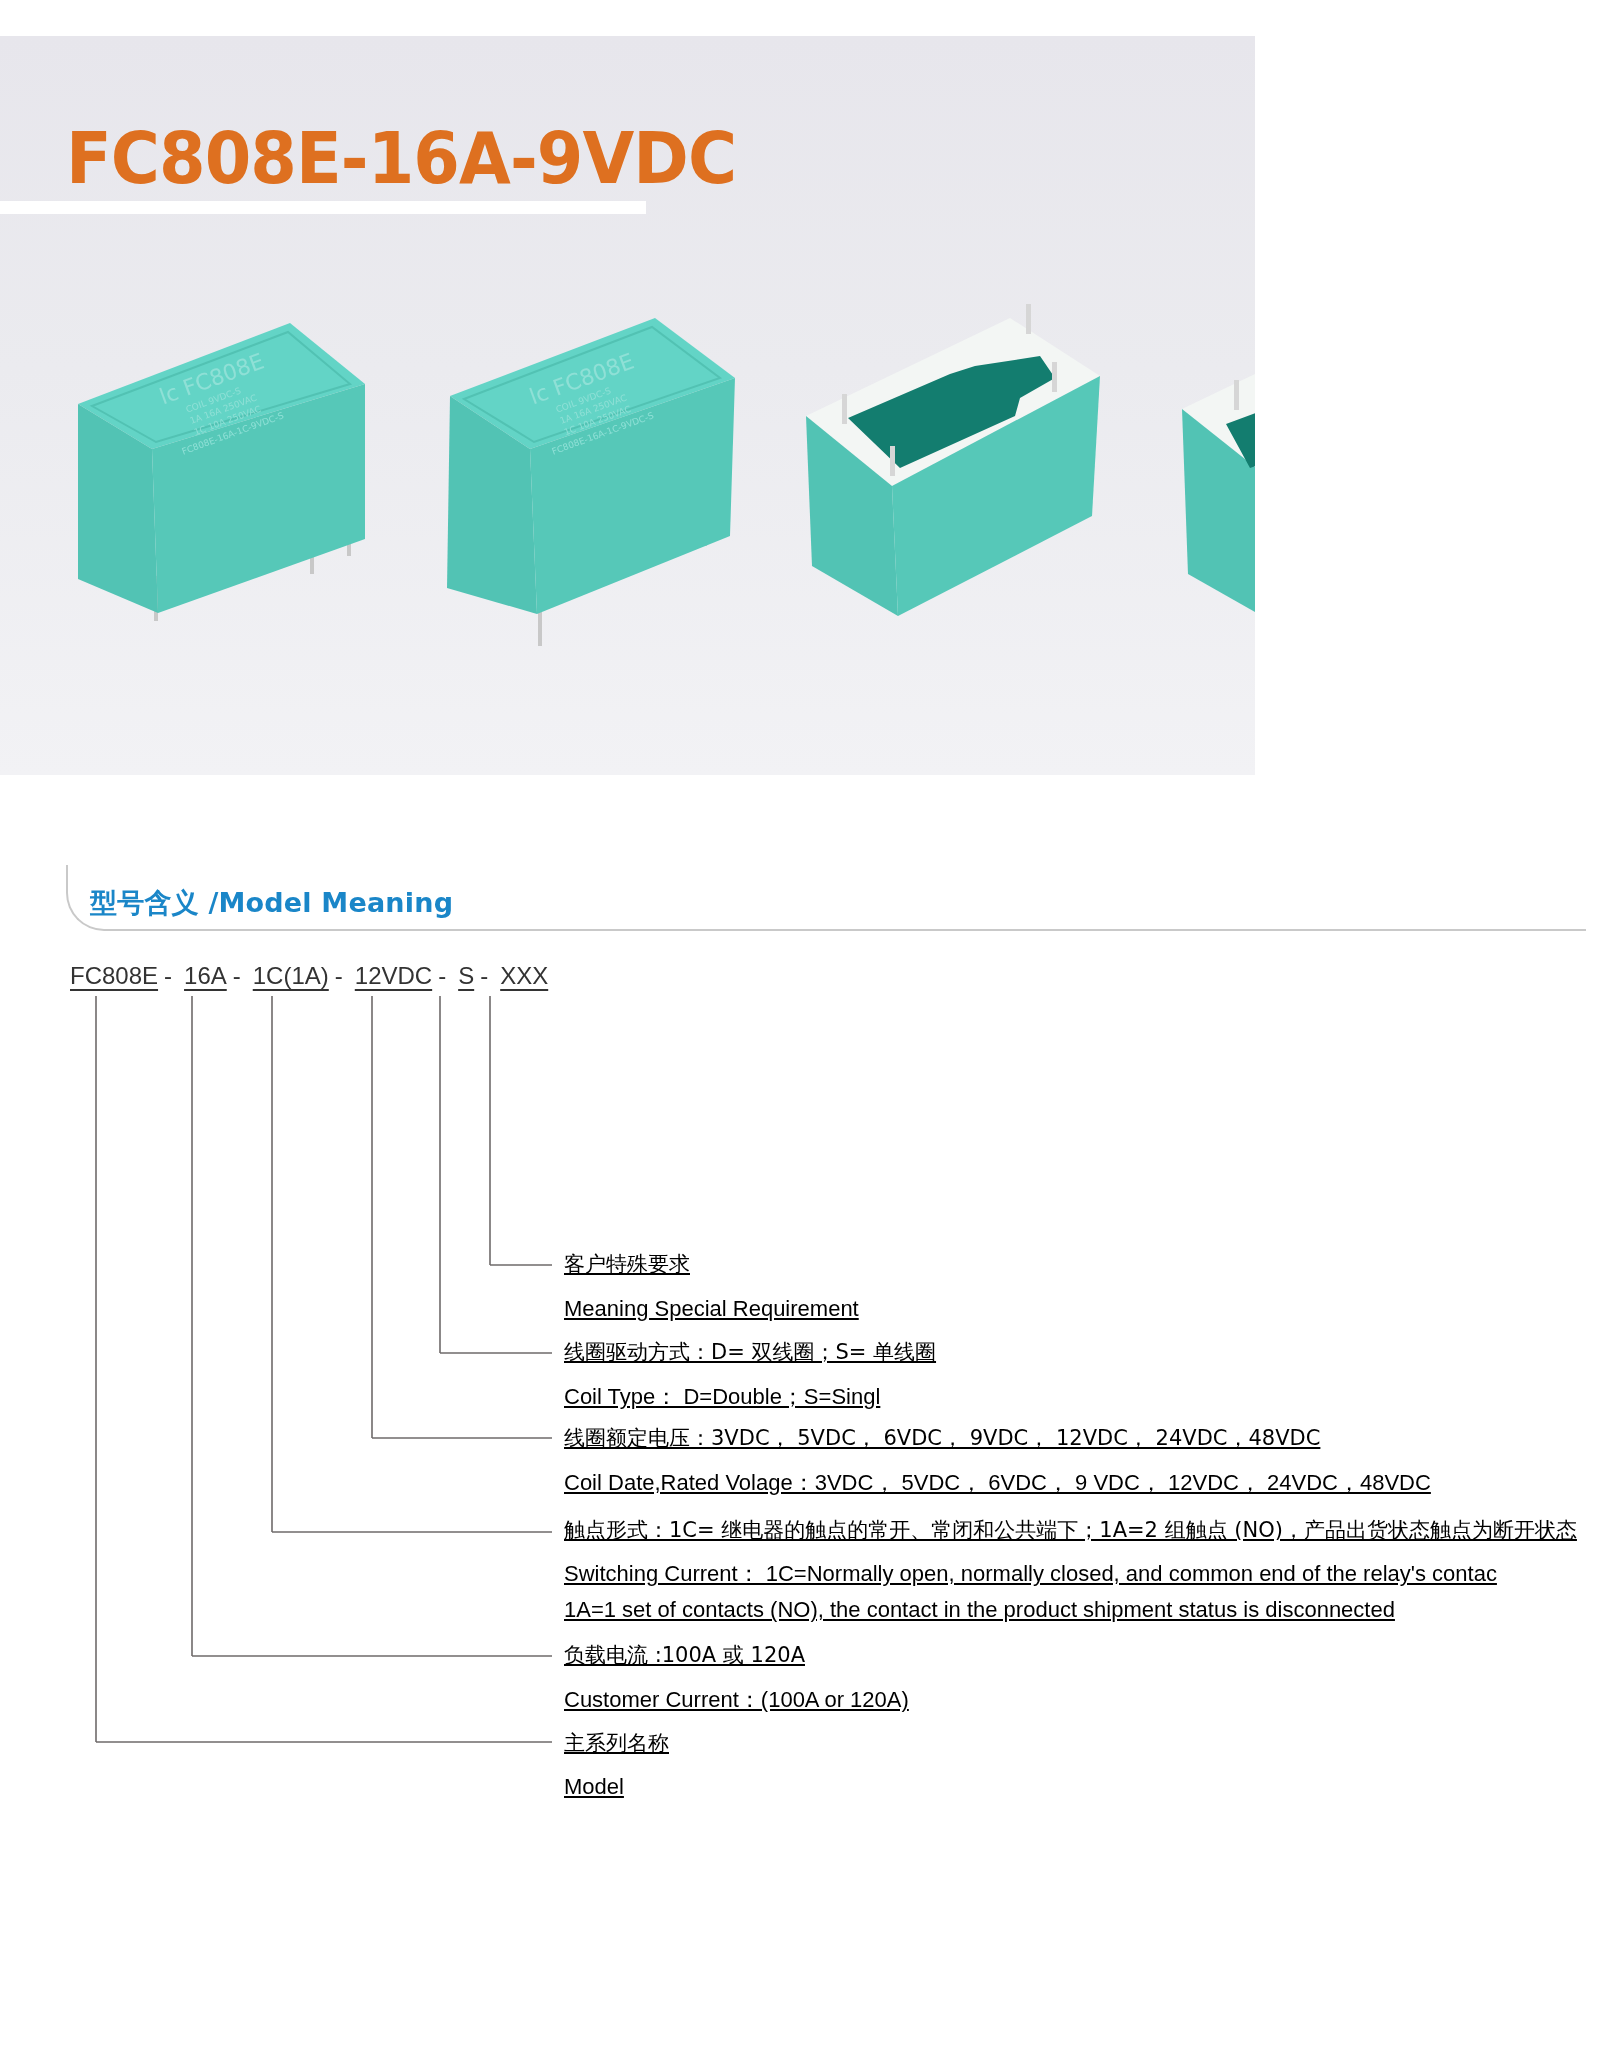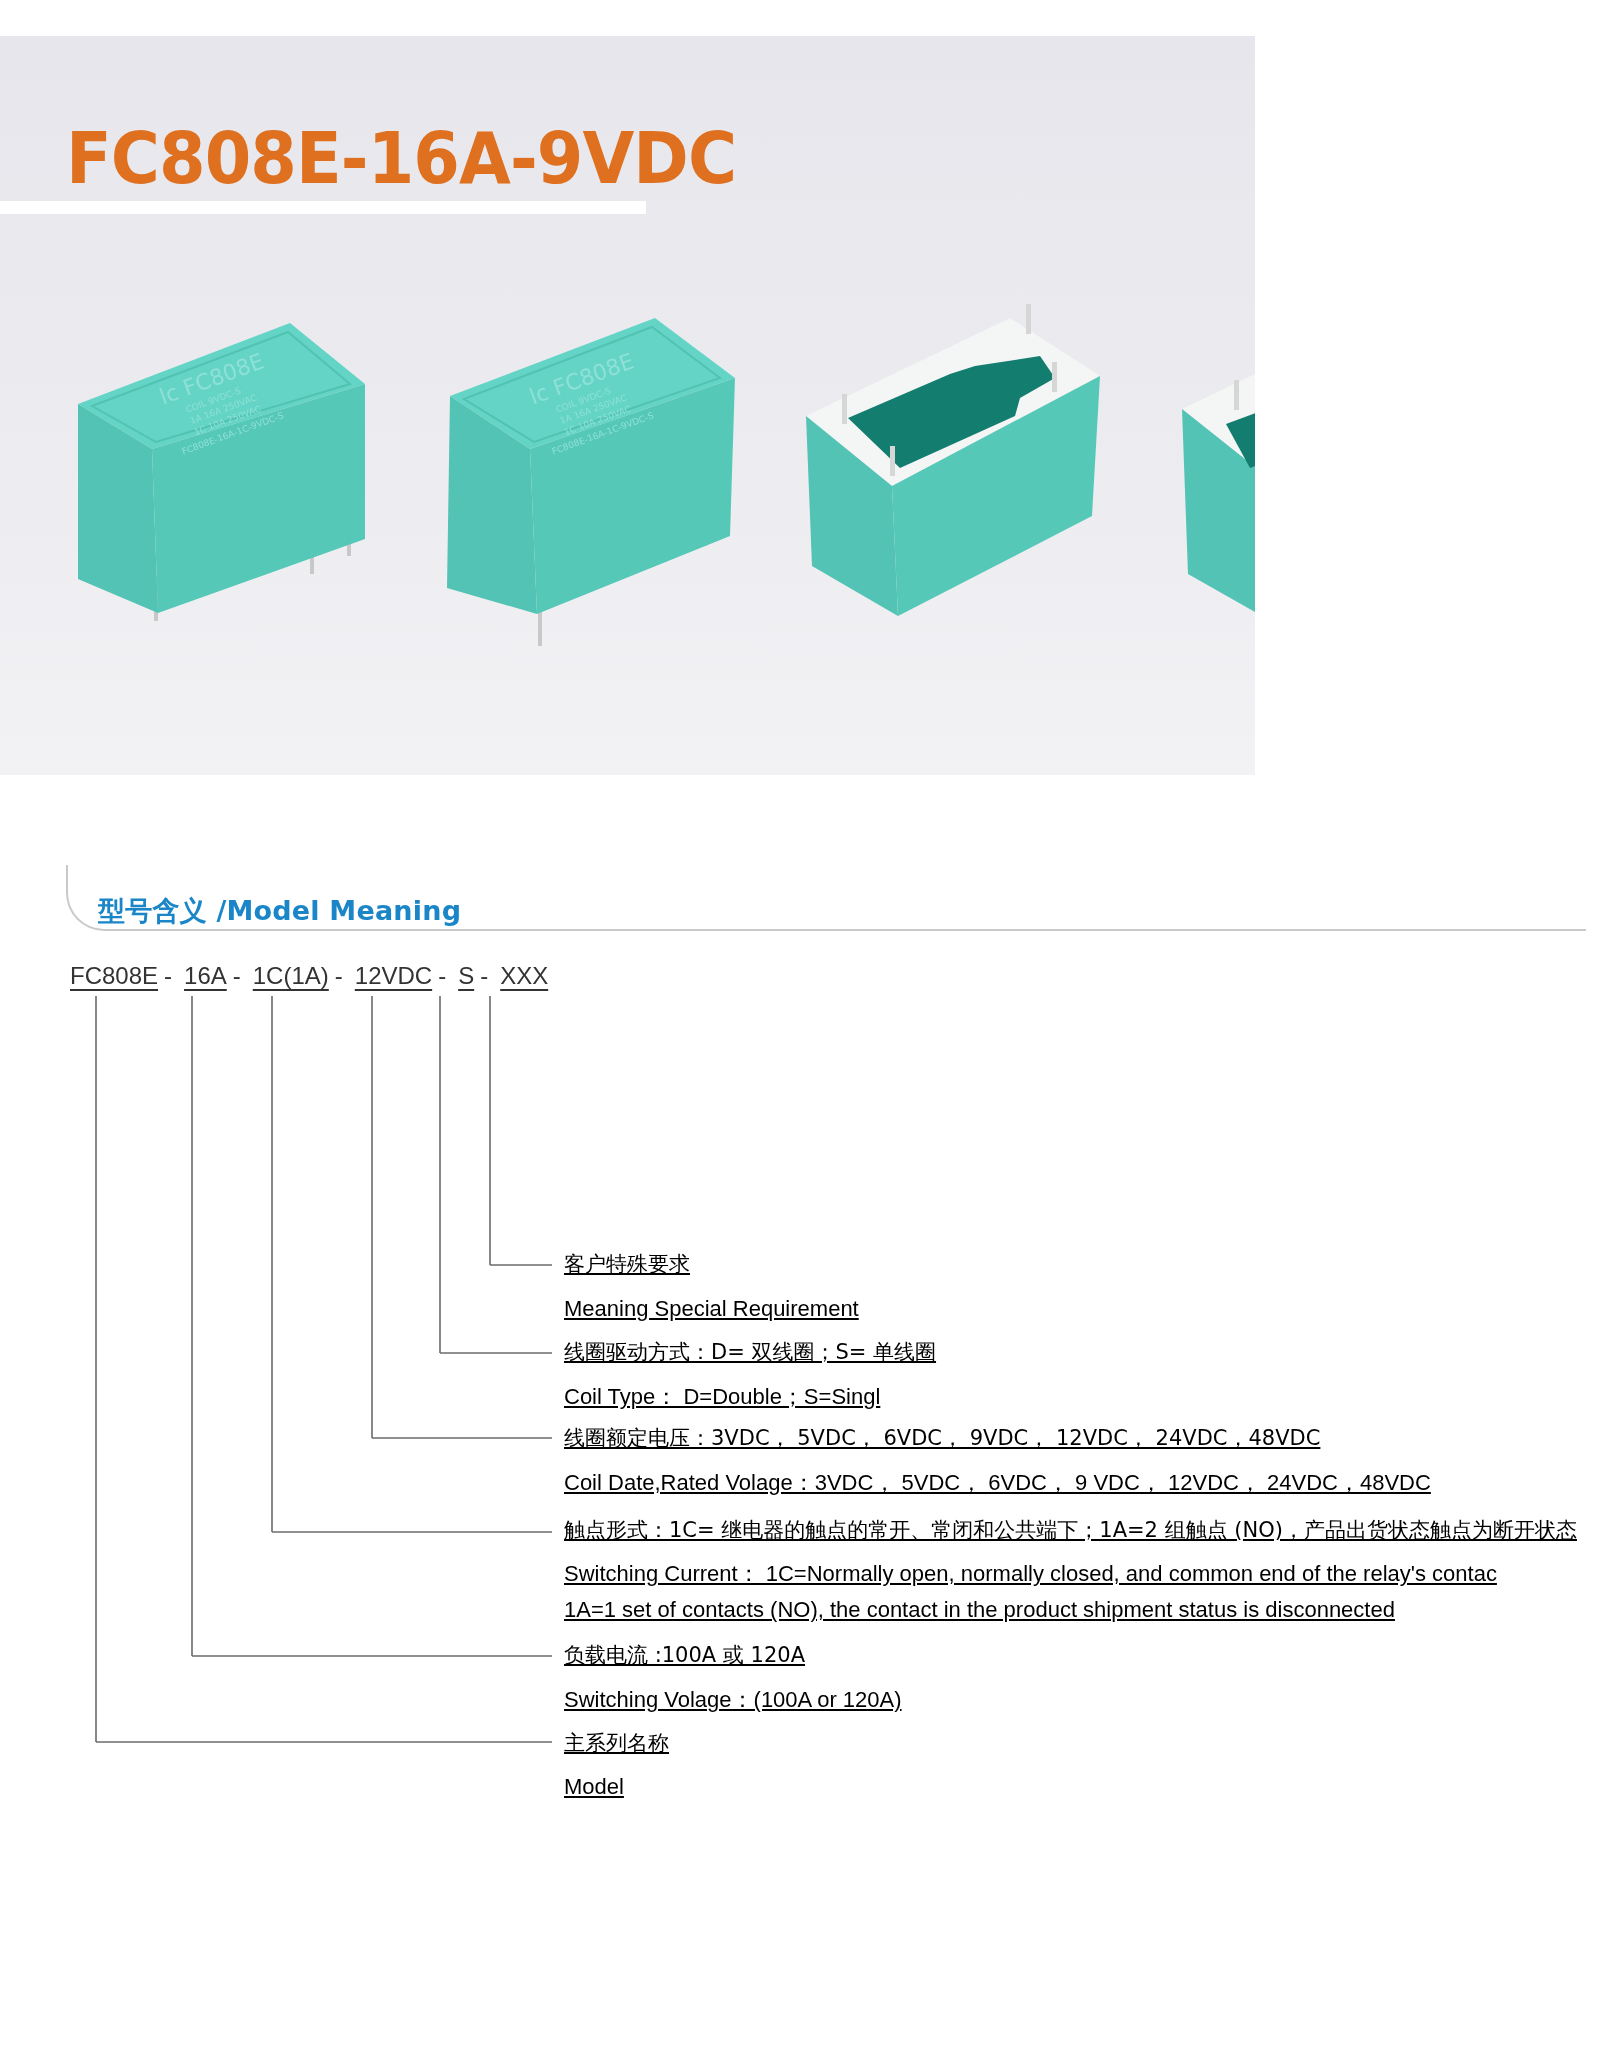--- a/index.html
+++ b/index.html
@@ -15,21 +15,21 @@
                   white-space: nowrap; line-height: 1; }
   .banner-bar { position: absolute; left: 0; top: 165px; width: 646px; height: 13px; background: #ffffff; }
 
   .relay { position: absolute; }
   .relay svg { display: block; }
 
   
   .section-header { position: absolute; left: 66px; top: 865px; width: 1520px; height: 66px;
                     border-left: 2px solid #c9c9c9; border-bottom: 2px solid #c9c9c9;
                     border-bottom-left-radius: 38px; box-sizing: border-box; }
-  .section-title { position: absolute; left: 14px; top: 12px; margin: 16px; font-weight: bold;
+  .section-title { position: absolute; left: 14px; top: 12px; margin: 8px; font-weight: bold;
                    font-size: 27px; color: #1a86c8; white-space: nowrap; letter-spacing: 0.2px; }
 
   
   .model-code { position: absolute; left: 64px; top: 962px; font-size: 24px; color: #333;
                 white-space: nowrap; font-family: "Liberation Sans", sans-serif; }
   .model-code .seg { text-decoration: underline; text-underline-offset: 5px; text-decoration-thickness: 1.5px; margin-left: 6px; }
   .model-code .sep { padding: 0 6px; }
 
   .tree { position: absolute; left: 0; top: 0; }
   .tree line { stroke: #6e6a6a; stroke-width: 1.6; }
@@ -142,16 +142,16 @@
 <div class="desc" style="top:1386px">Coil Type： D=Double；S=Singl</div>
 
 <div class="desc cn" style="top:1428px">线圈额定电压：3VDC， 5VDC， 6VDC， 9VDC， 12VDC， 24VDC，48VDC</div>
 <div class="desc" style="top:1472px">Coil Date,Rated Volage：3VDC， 5VDC， 6VDC， 9 VDC， 12VDC， 24VDC，48VDC</div>
 
 <div class="desc cn" style="top:1520px">触点形式：1C= 继电器的触点的常开、常闭和公共端下；1A=2 组触点 (NO)，产品出货状态触点为断开状态</div>
 <div class="desc" style="top:1563px">Switching Current：  1C=Normally open, normally closed, and common end of the relay's contac</div>
 <div class="desc" style="top:1599px">1A=1 set of contacts (NO), the contact in the product shipment status is disconnected</div>
 
 <div class="desc cn" style="top:1645px">负载电流 :100A 或 120A</div>
-<div class="desc" style="top:1689px">Switching Volage：(100A or 120A)</div>
+<div class="desc" style="top:1689px">Customer Current：(100A or 120A)</div>
 
 <div class="desc cn" style="top:1733px">主系列名称</div>
 <div class="desc" style="top:1776px">Model</div>
 
 </body></html>

